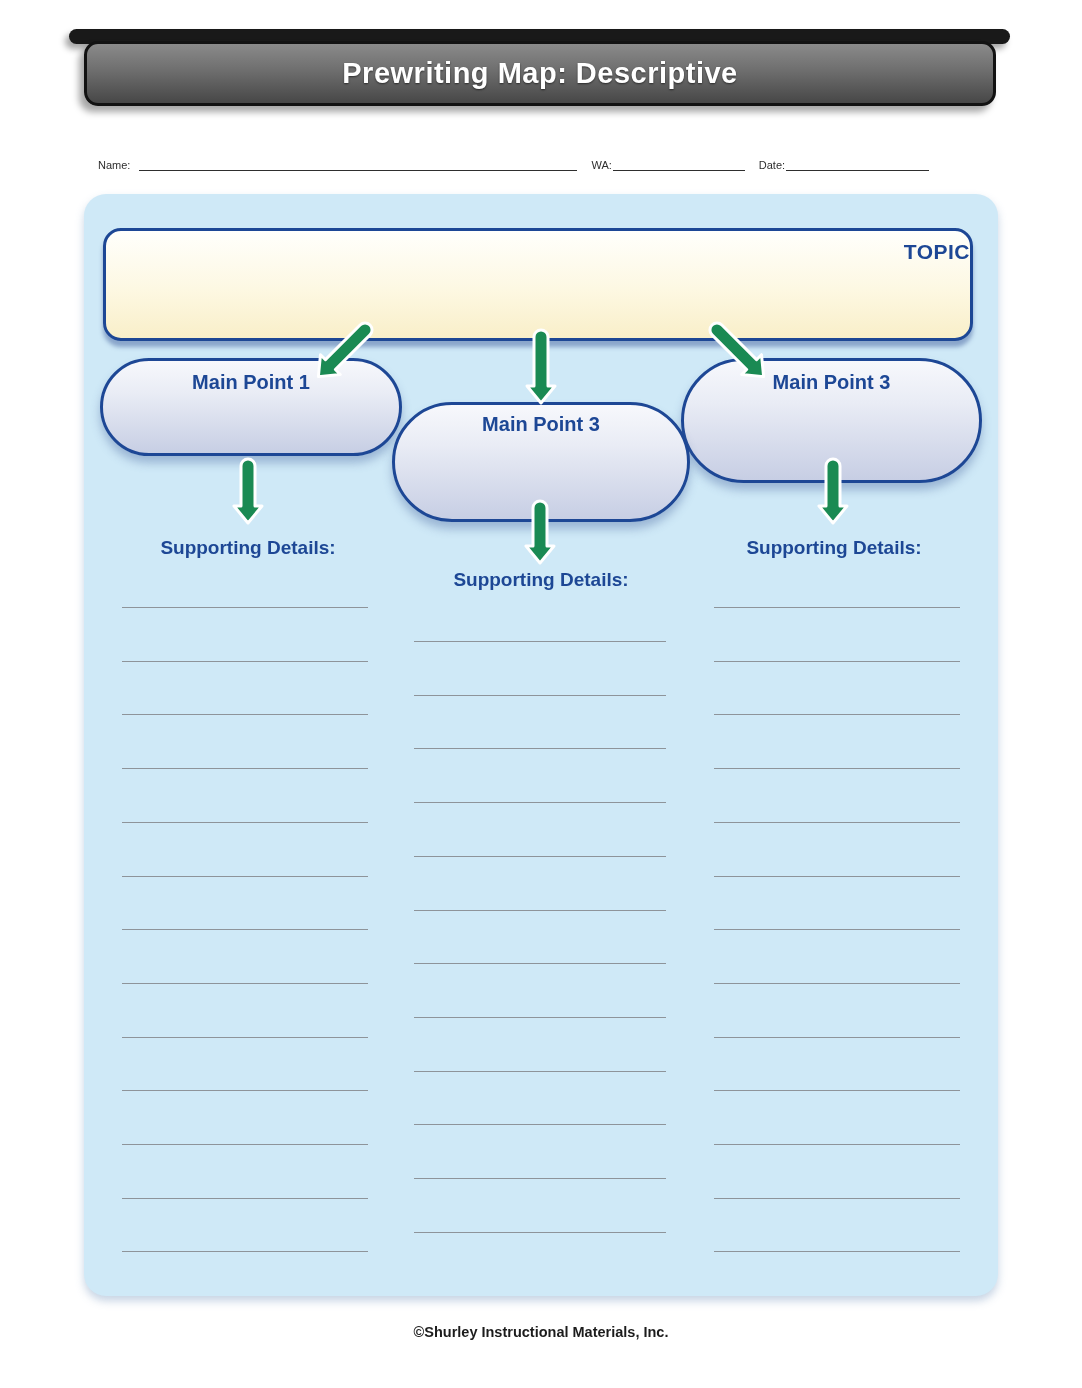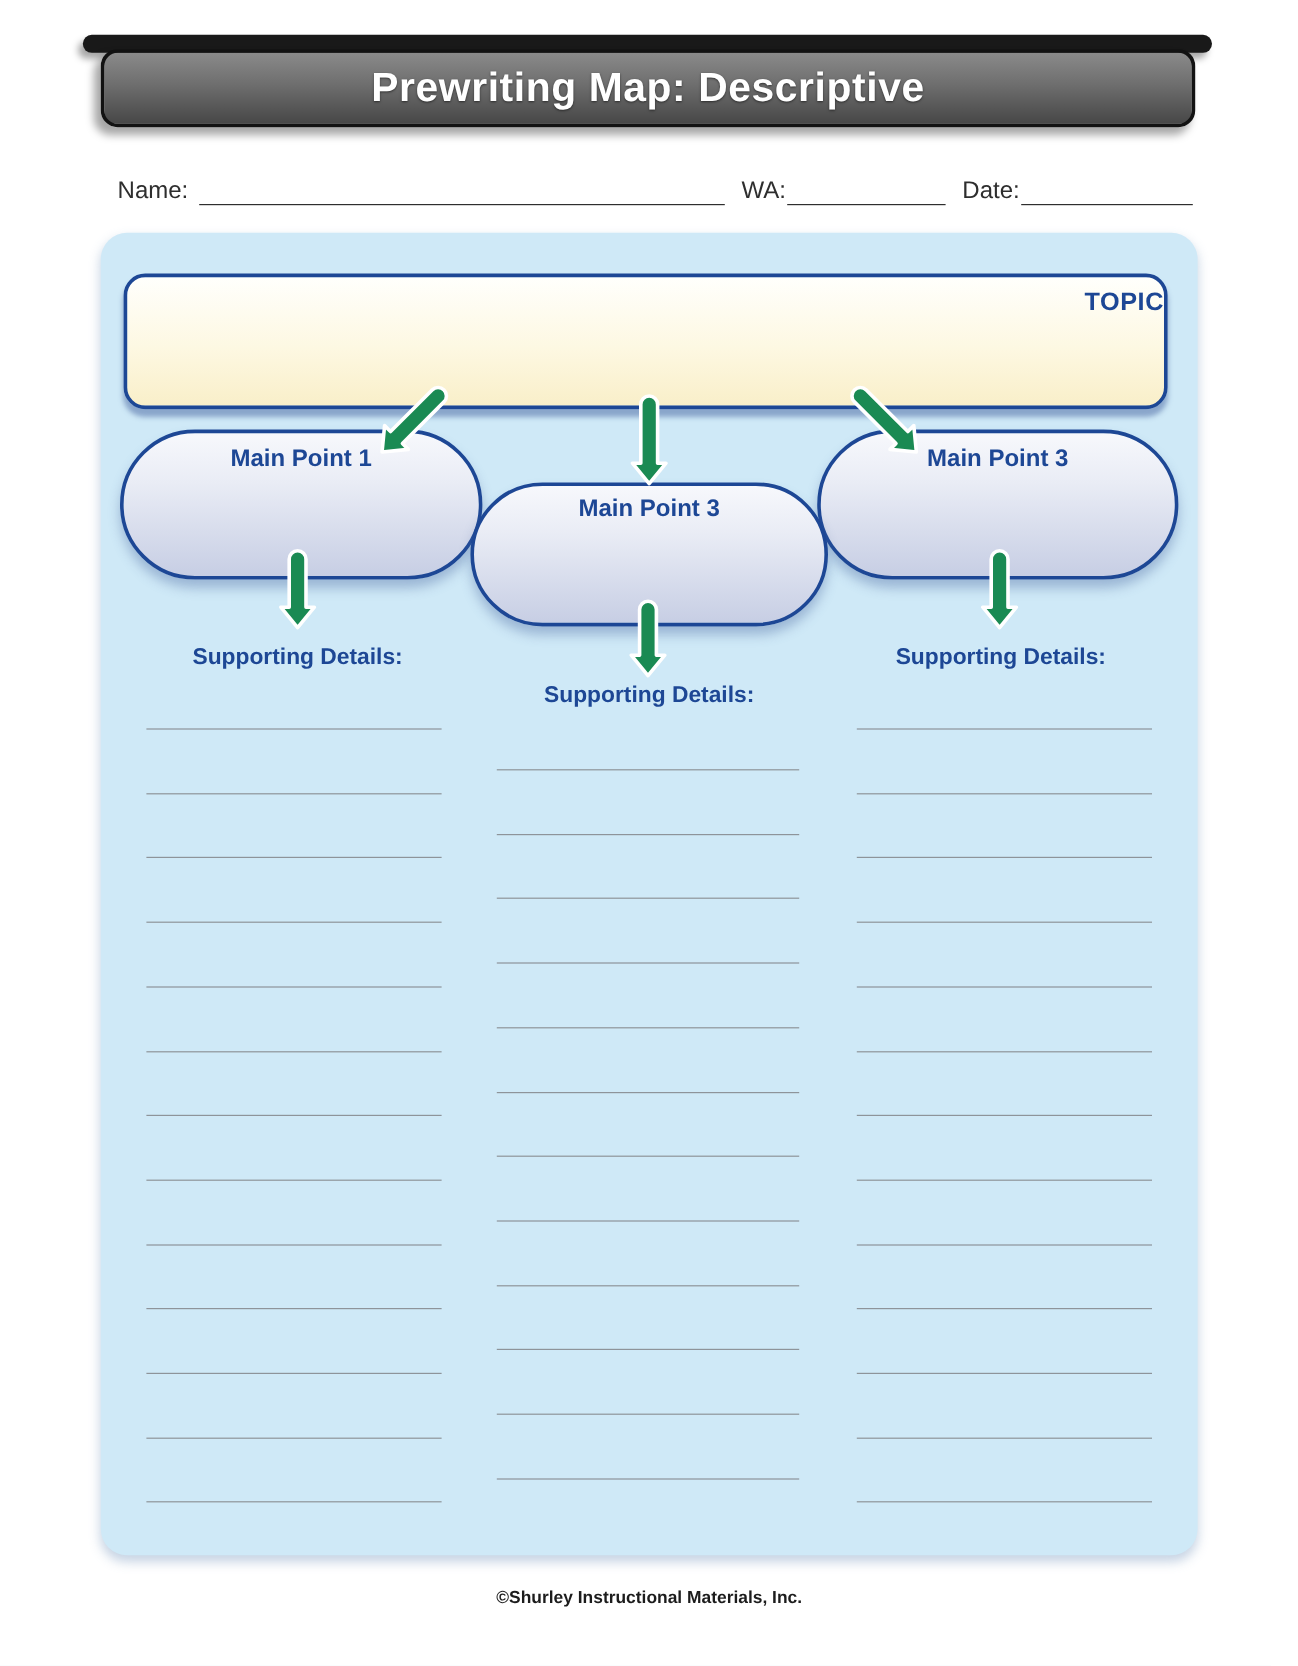--- a/index.html
+++ b/index.html
@@ -14,27 +14,27 @@
     box-shadow:-4px 5px 6px rgba(0,0,0,.35);
   }
   .title-bar{
     position:absolute;left:84px;top:41px;width:912px;height:65px;
     background:linear-gradient(180deg,#8a8a8a 0%,#6e6e6e 45%,#555555 80%,#474747 100%);
     border:3px solid #121212;border-radius:14px;box-sizing:border-box;
     box-shadow:-5px 6px 7px rgba(0,0,0,.35);
     display:flex;align-items:center;justify-content:center;
   }
   .title-bar .title{
-    color:#ffffff;font-size:34px;font-weight:bold;letter-spacing:.5px;
+    color:#ffffff;font-size:29px;font-weight:bold;letter-spacing:.5px;
     text-shadow:0 1px 2px rgba(0,0,0,.55);
   }
   
   .name-row{
     position:absolute;left:98px;top:144px;height:27px;display:flex;align-items:flex-end;
-    font-size:20px;color:#2e2e2e;text-align:center;
+    font-size:11px;color:#2e2e2e;text-align:center;
   }
   .blank{height:20px;border-bottom:1.7px solid #2e2e2e;}
   .name-row .lbl{padding-bottom:0px;margin-right:9px;}
   .w-name{width:438px;}
   .w-wa{width:132px;}
   .w-date{width:143px;}
   .gap14{width:14px;}
   .name-row .tight{margin-right:1px;}
   
   .content{
@@ -51,21 +51,21 @@
   }
   .topic-box .topic-label{
     display:inline-block;margin-top:9px;color:#1d4795;font-size:21px;font-weight:bold;letter-spacing:.5px;
   }
   .pill{
     position:absolute;box-sizing:border-box;border:3.5px solid #1d4795;border-radius:70px;
     background:linear-gradient(180deg,#f7f8fc 0%,#e9ecf5 35%,#c7cee4 100%);
     box-shadow:0 7px 10px rgba(90,120,170,.45);
     text-align:center;color:#1d4795;font-weight:bold;font-size:20px;
   }
-  .pill-1{left:100px;top:358px;width:302px;height:125px;z-index:3;}
+  .pill-1{left:100px;top:358px;width:302px;height:98px;z-index:3;}
   .pill-2{left:392px;top:402px;width:298px;height:120px;z-index:4;}
   .pill-3{left:681px;top:358px;width:301px;height:125px;z-index:3;}
   .pill .pill-label{display:inline-block;margin-top:10px;}
   .pill-2 .pill-label{margin-top:8px;}
   .arrow-svg{position:absolute;z-index:6;overflow:visible;}
   .sd-label{
     position:absolute;color:#1d4795;font-weight:bold;font-size:19px;text-align:center;z-index:2;
   }
   .sd-left{left:100px;top:537px;width:296px;}
   .sd-mid{left:392px;top:569px;width:298px;}

